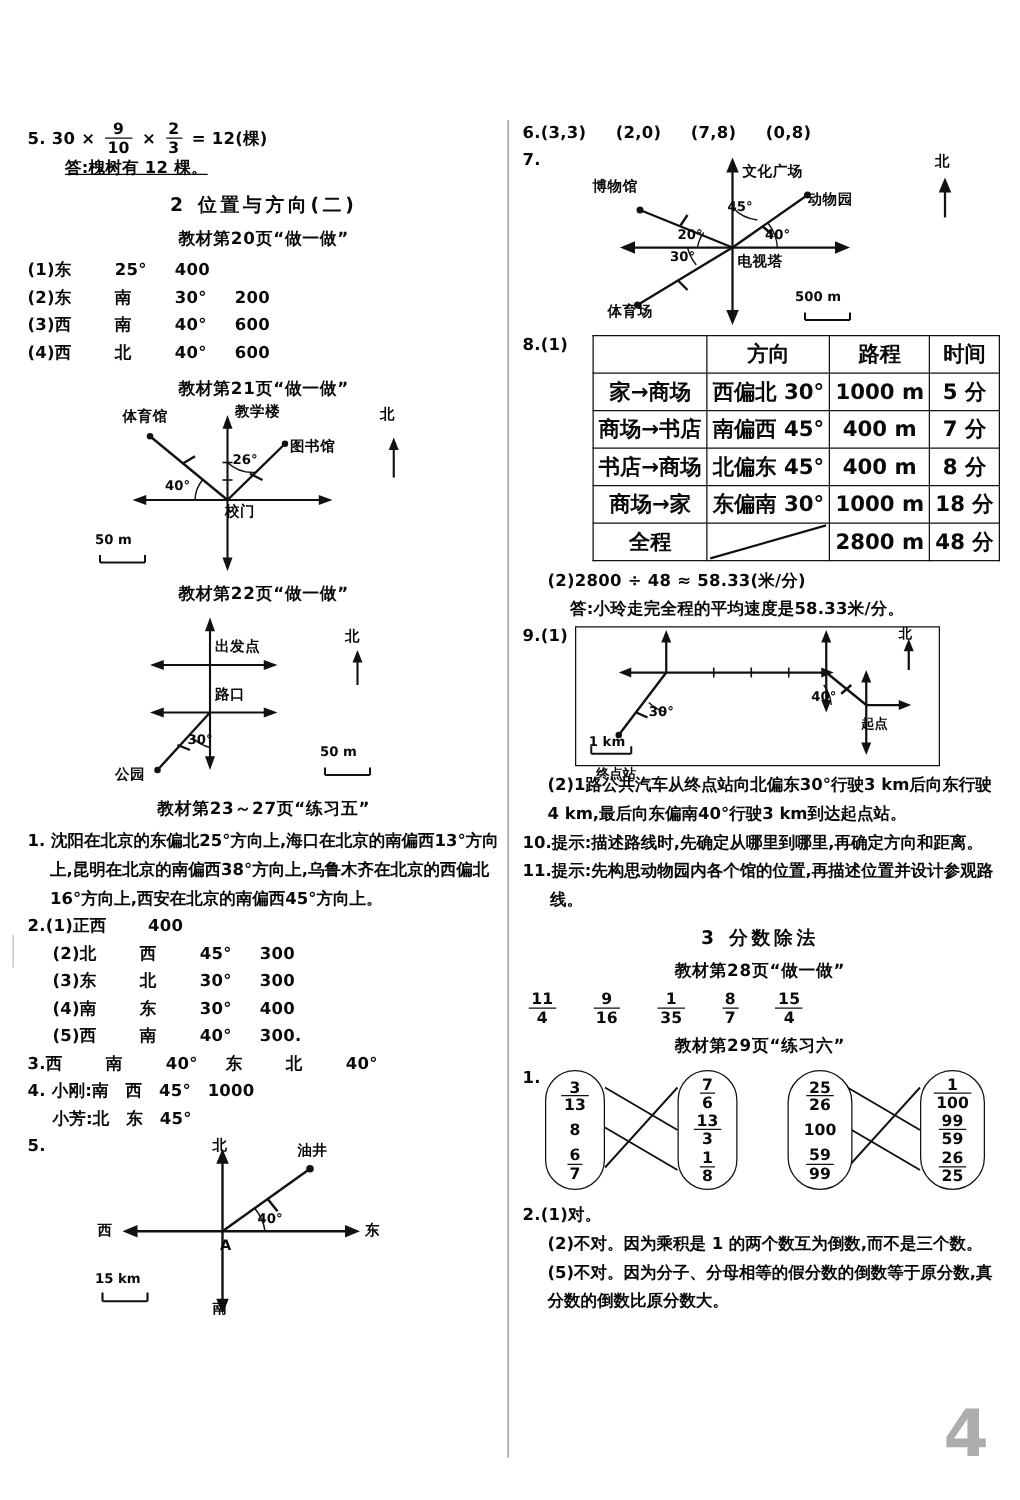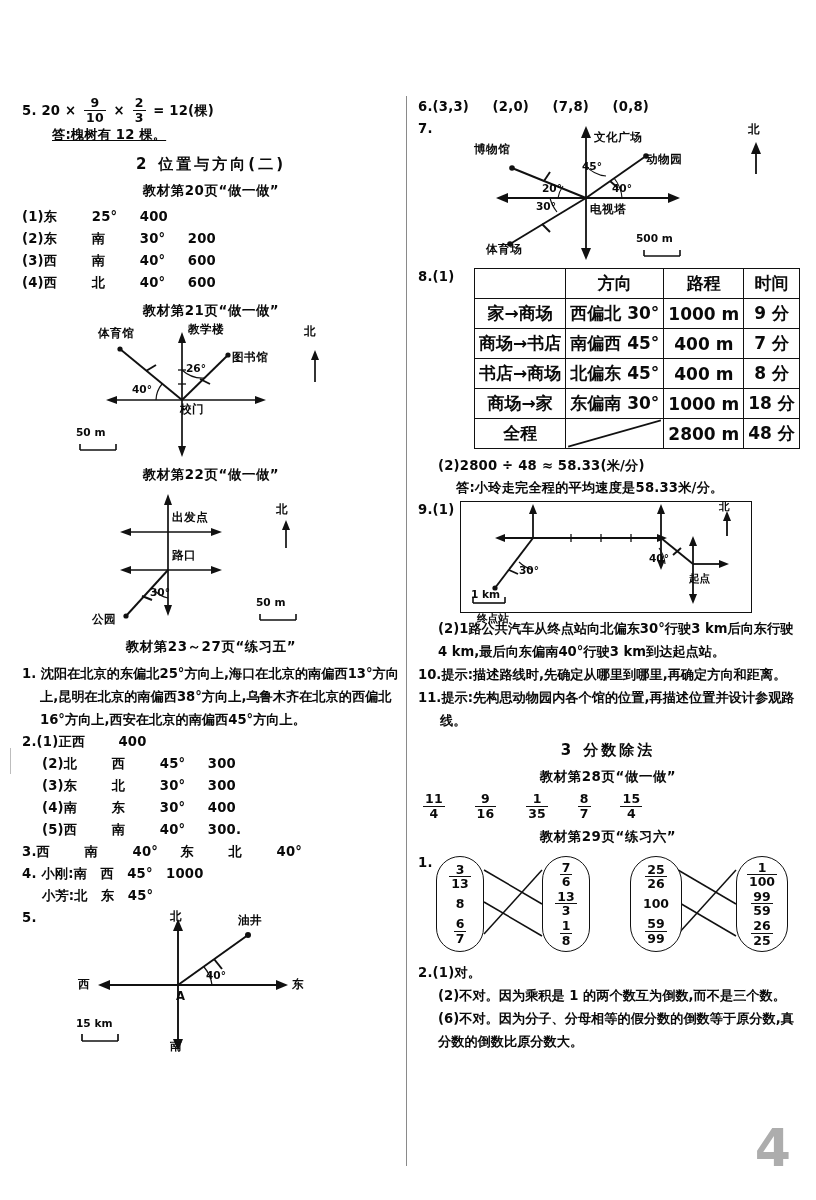--- a/index.html
+++ b/index.html
@@ -153,21 +153,21 @@
 
 <div class="page">
 
   <div class="col-divider"></div>
   <div class="bind-mark"></div>
 
   <div class="col col-left">
 
     <div class="line">
       <span>5.</span>
-      <span>20 ×</span>
+      <span>30 ×</span>
       <span class="frac">
         <span class="n">9</span>
         <span class="d">10</span>
       </span>
       <span>×</span>
       <span class="frac">
         <span class="n">2</span>
         <span class="d">3</span>
       </span>
       <span>= 12(棵)</span>
@@ -449,21 +449,21 @@
           <tr>
         <th class="c0"></th>
         <th class="c1">方向</th>
         <th class="c2">路程</th>
         <th class="c3">时间</th>
       </tr>
       <tr>
         <td>家→商场</td>
         <td>西偏北 30°</td>
         <td>1000 m</td>
-        <td>9 分</td>
+        <td>5 分</td>
       </tr>
       <tr>
         <td>商场→书店</td>
         <td>南偏西 45°</td>
         <td>400 m</td>
         <td>7 分</td>
       </tr>
       <tr>
         <td>书店→商场</td>
         <td>北偏东 45°</td>
@@ -664,19 +664,19 @@
           <span class="n">26</span>
           <span class="d">25</span>
         </span>
       </div>
     </div>
 
     <div class="line" style="margin-top:6px;">
       <span>2.</span><span>(1)对。</span>
     </div>
     <div class="para indent1" style="text-indent:0;">(2)不对。因为乘积是 1 的两个数互为倒数,而不是三个数。</div>
-    <div class="para indent1" style="text-indent:0;">(6)不对。因为分子、分母相等的假分数的倒数等于原分数,真分数的倒数比原分数大。</div>
+    <div class="para indent1" style="text-indent:0;">(5)不对。因为分子、分母相等的假分数的倒数等于原分数,真分数的倒数比原分数大。</div>
 
   </div>
 
   <div class="pageno">4</div>
 
 </div>
 
 </body></html>

